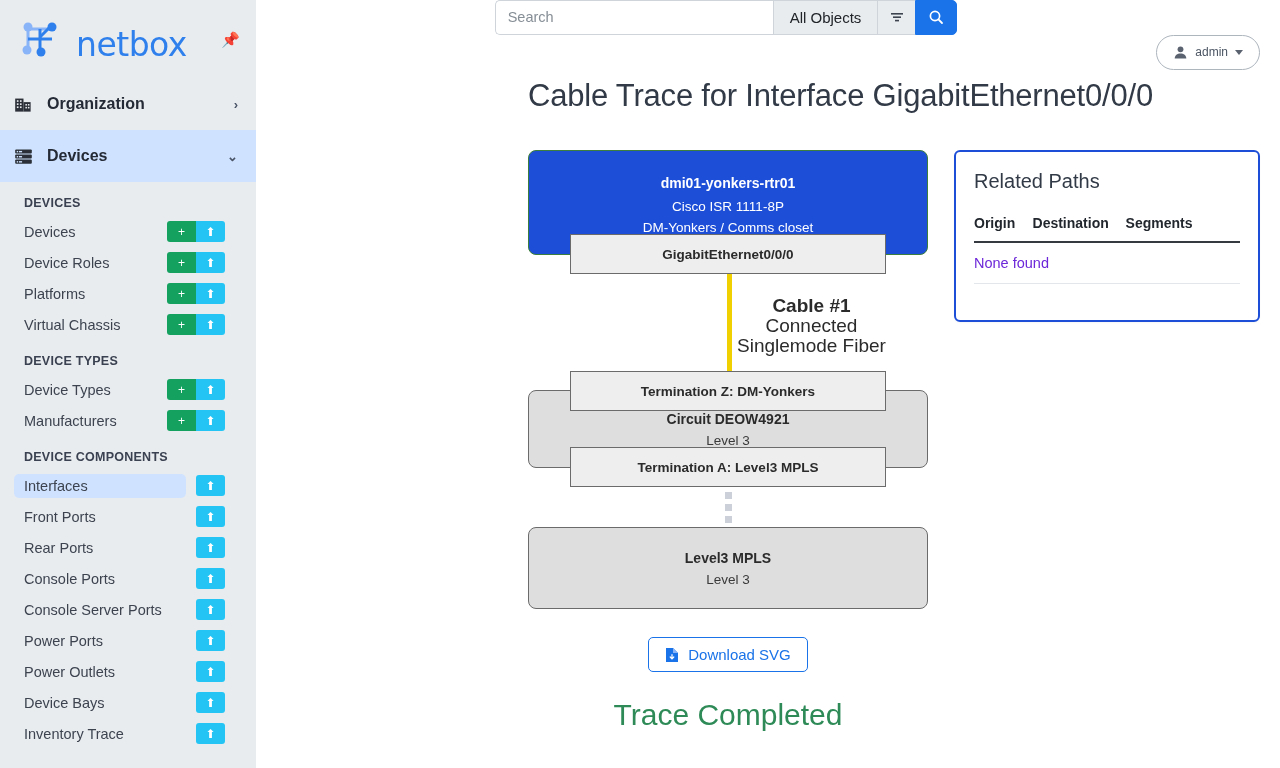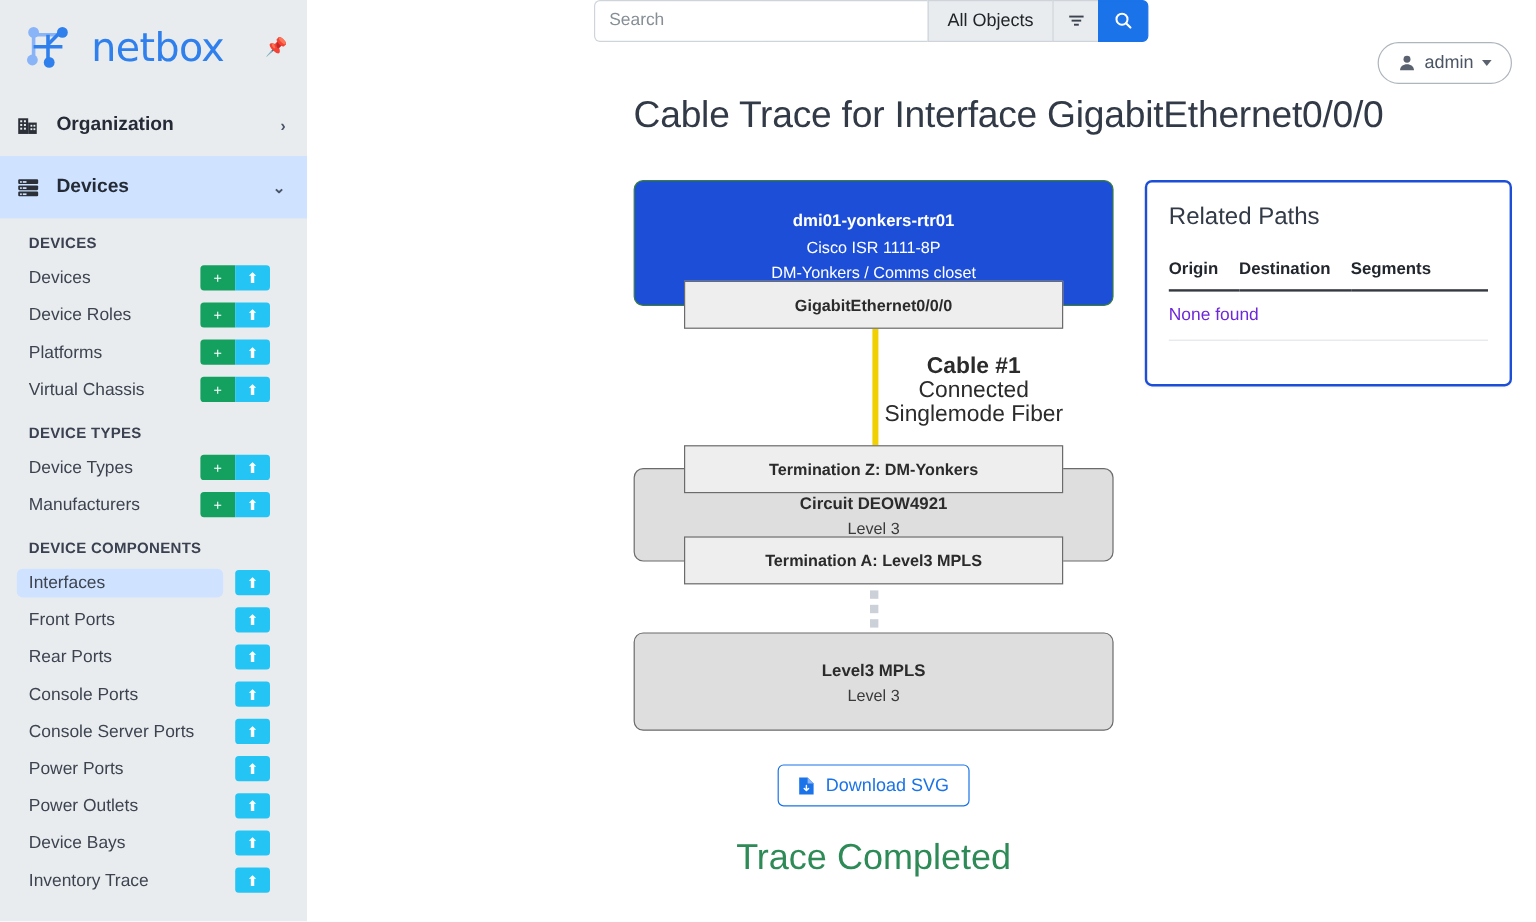--- a/index.html
+++ b/index.html
@@ -20,21 +20,21 @@
     height: 768px;
     overflow: hidden;
     position: relative;
   }
   .brand-row {
     height: 78px;
     display: flex;
     align-items: center;
     padding: 0 16px 0 18px;
   }
-  .brand-logo { display: flex; align-items: center; gap: 6px; }
+  .brand-logo { display: flex; align-items: flex-end; gap: 6px; }
   .brand-word {
     font-size: 33px;
     font-weight: 400;
     color: #2f80ed;
     letter-spacing: -0.5px;
     line-height: 1;
     font-family: "DejaVu Sans", sans-serif;
   }
   .pin-icon { margin-left: auto; color: #fd7e14; font-size: 15px; line-height: 1; }
 
@@ -153,21 +153,21 @@
     color: #fff;
     cursor: pointer;
   }
   .user-btn {
     display: flex; align-items: center; gap: 7px;
     border: 1px solid #adb5bd;
     border-radius: 19px;
     height: 38px;
     padding: 0 16px;
     color: #4b5563;
-    font-size: 15px;
+    font-size: 12px;
     cursor: pointer;
     background: #fff;
     margin-left: auto;
   }
   .caret { width:0;height:0;border-left:4.5px solid transparent;border-right:4.5px solid transparent;border-top:5.5px solid #5a6270; }
 
   .page-title {
     font-size: 31px;
     font-weight: 400;
     color: #313a46;

